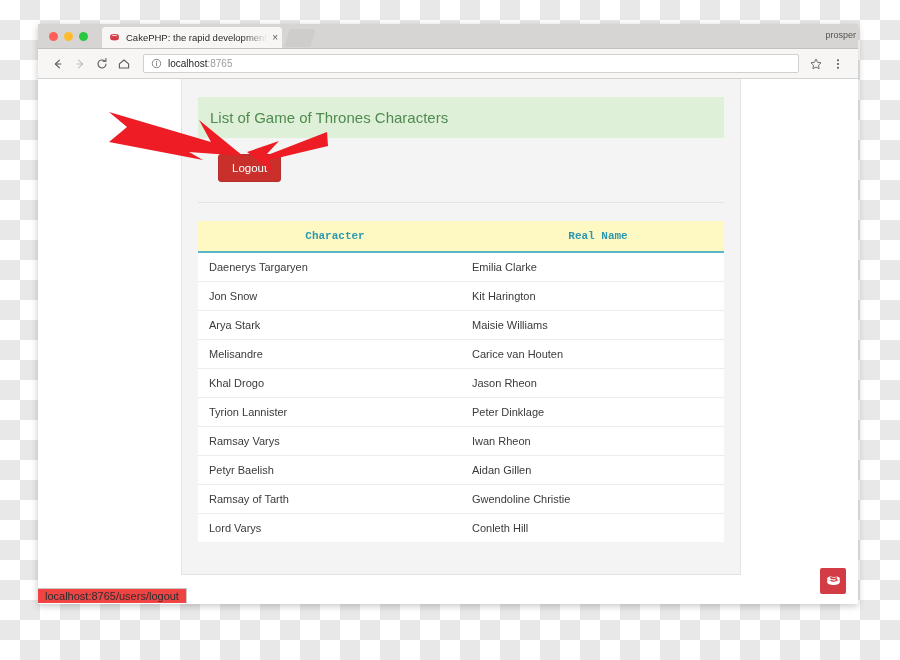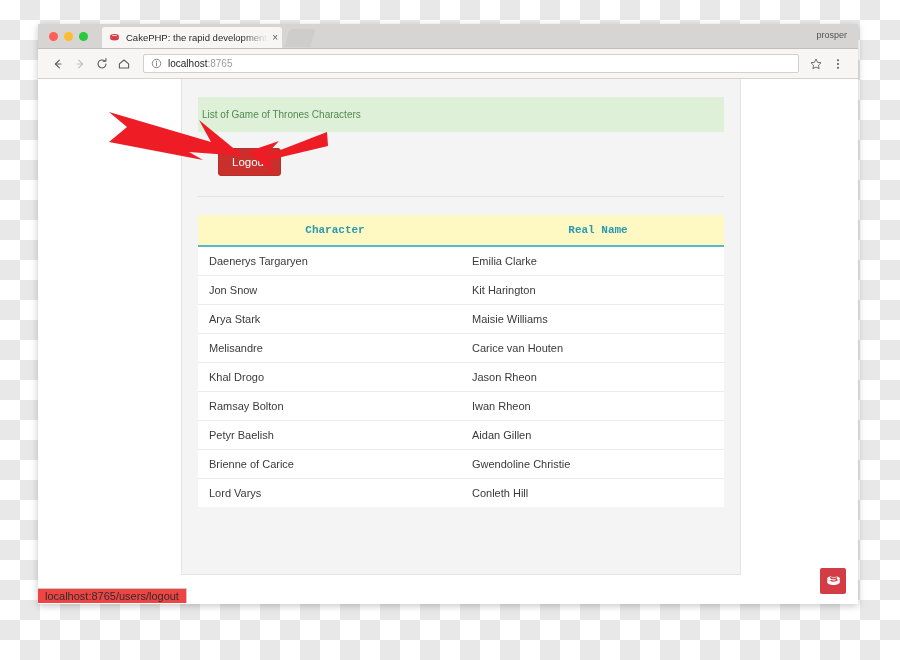--- a/index.html
+++ b/index.html
@@ -94,21 +94,21 @@
     left: 249px;
     top: 5px;
     width: 26px;
     height: 18px;
     background: #cfcdcb;
     border-radius: 3px 3px 0 0;
     transform: skewX(-16deg);
   }
   #profile-name {
     position: absolute;
-    right: 11px;
+    right: 2px;
     top: 6px;
     font-size: 9px;
     color: #55524f;
   }
 
   
   #toolbar {
     position: relative;
     height: 30px;
     background: #f7f6f5;
@@ -164,22 +164,22 @@
     border-left: 1px solid #e4e4e4;
     border-right: 1px solid #e4e4e4;
     border-bottom: 1px solid #e4e4e4;
     box-sizing: border-box;
     padding: 18px 16px 0 16px;
   }
 
   #flash-message {
     background: #dff0d8;
     color: #4f8a4f;
-    font-size: 10px;
-    padding: 12px 4px;
+    font-size: 15px;
+    padding: 12px 12px;
     box-sizing: border-box;
   }
 
   #logout-row {
     padding: 16px 0 20px 0;
     border-bottom: 1px solid #e3e3e3;
   }
   #logout-button {
     display: inline-block;
     background: #c9302c;
@@ -379,29 +379,33 @@
             </tr>
             <tr>
               <td class="col-character">Melisandre</td>
               <td class="col-realname">Carice van Houten</td>
             </tr>
             <tr>
               <td class="col-character">Khal Drogo</td>
               <td class="col-realname">Jason Rheon</td>
             </tr>
             <tr>
-              <td class="col-character">Ramsay Bolton</td>
+              <td class="col-character">Tyrion Lannister</td>
+              <td class="col-realname">Peter Dinklage</td>
+            </tr>
+            <tr>
+              <td class="col-character">Ramsay Varys</td>
               <td class="col-realname">Iwan Rheon</td>
             </tr>
             <tr>
               <td class="col-character">Petyr Baelish</td>
               <td class="col-realname">Aidan Gillen</td>
             </tr>
             <tr>
-              <td class="col-character">Brienne of Carice</td>
+              <td class="col-character">Ramsay of Tarth</td>
               <td class="col-realname">Gwendoline Christie</td>
             </tr>
             <tr>
               <td class="col-character">Lord Varys</td>
               <td class="col-realname">Conleth Hill</td>
             </tr>
           </tbody>
       </table>
     </div>
 

